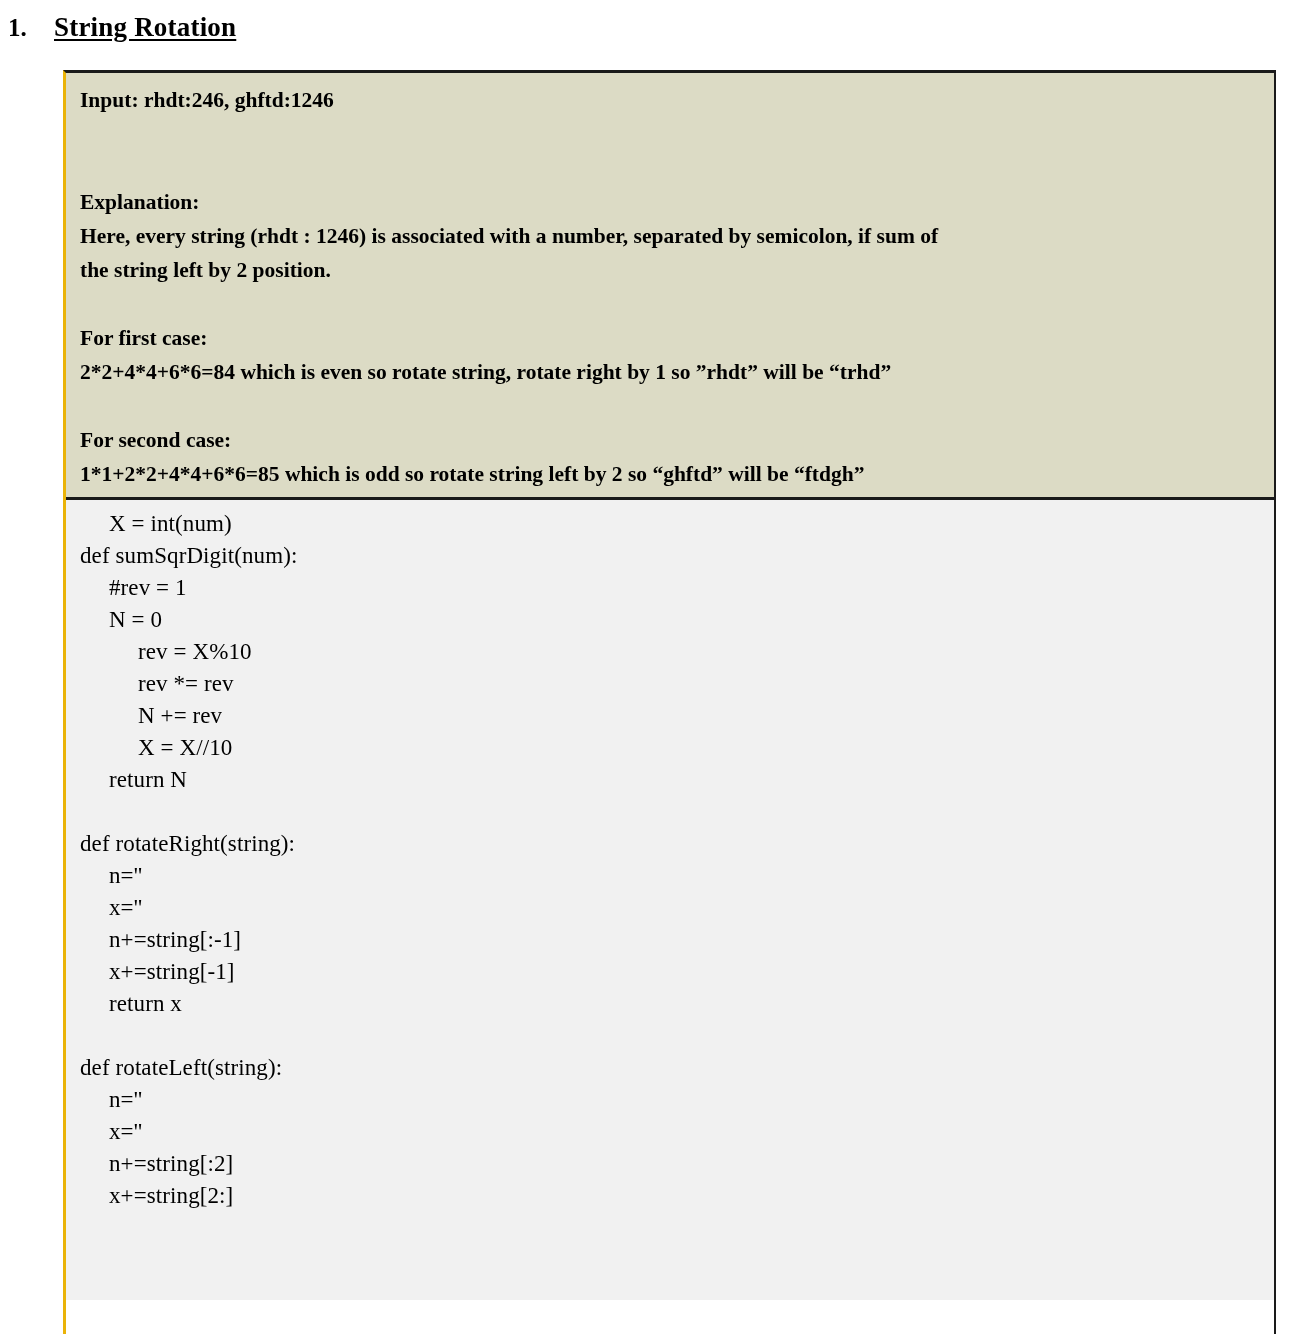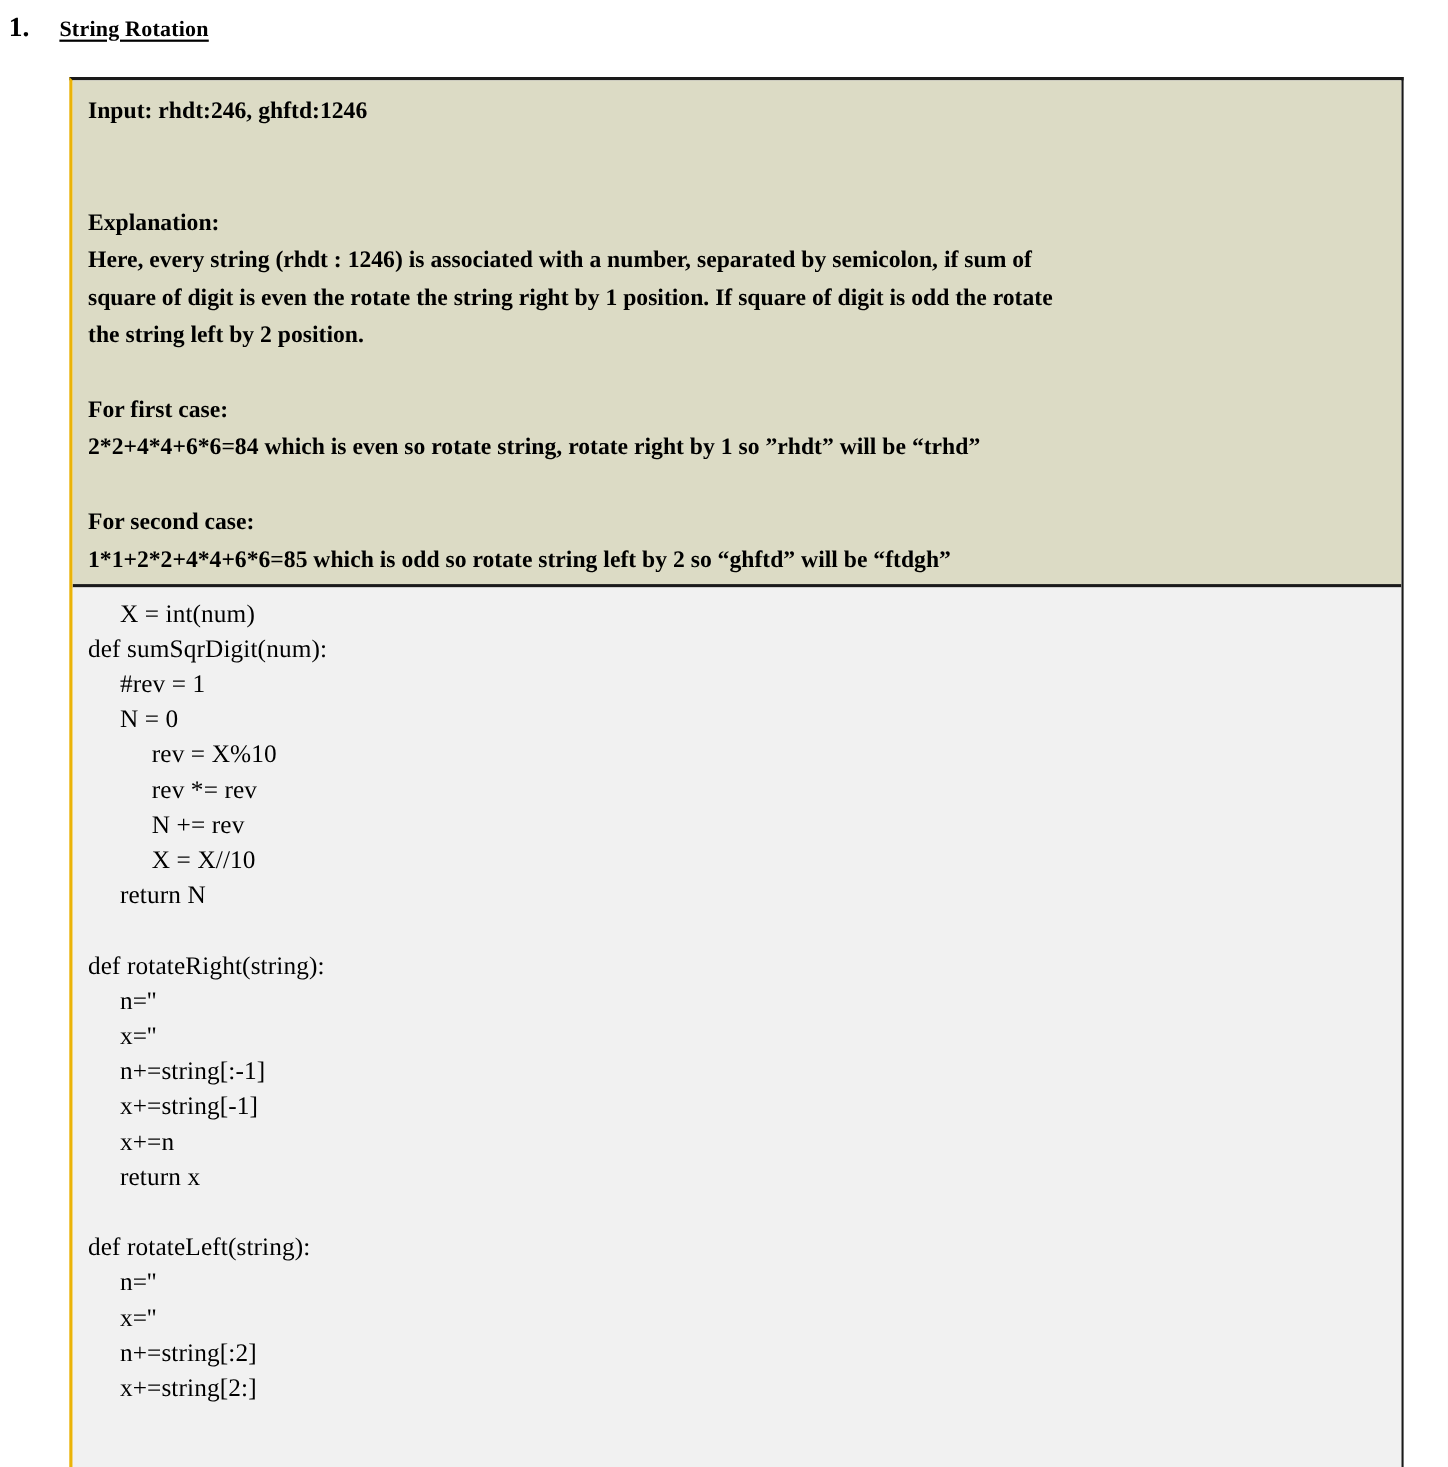--- a/index.html
+++ b/index.html
@@ -23,21 +23,21 @@
     padding: 12px 0 0 8px;
     height: 52px;
   }
   .heading-number {
     font-size: 25px;
     font-weight: bold;
     width: 46px;
     flex: 0 0 46px;
   }
   .heading-title {
-    font-size: 20px;
+    font-size: 27px;
     font-weight: bold;
     text-decoration: underline;
     text-underline-offset: 3px;
     letter-spacing: 0.2px;
   }
 
   
   .frame {
     position: absolute;
     left: 63px;
@@ -99,21 +99,20 @@
 </div>
 
 <div class="frame">
 
   <div class="explain-panel">
     <p class="para">Input: rhdt:246, ghftd:1246</p>
     <div class="spacer"></div>
     <div class="spacer"></div>
     <p class="para">Explanation:</p>
     <p class="para">Here, every string (rhdt : 1246) is associated with a number, separated by semicolon, if sum of</p>
-    <p class="para">square of digit is even the rotate the string right by 1 position. If square of digit is odd the rotate</p>
     <p class="para">the string left by 2 position.</p>
     <div class="spacer"></div>
     <p class="para">For first case:</p>
     <p class="para">2*2+4*4+6*6=84 which is even so rotate string, rotate right by 1 so ”rhdt” will be “trhd”</p>
     <div class="spacer"></div>
     <p class="para">For second case:</p>
     <p class="para">1*1+2*2+4*4+6*6=85 which is odd so rotate string left by 2 so “ghftd” will be “ftdgh”</p>
   </div>
 
   <div class="code-panel" id="code-panel">
@@ -125,21 +124,20 @@
       <div class="code-line ind-2">rev *= rev</div>
       <div class="code-line ind-2">N += rev</div>
       <div class="code-line ind-2">X = X//10</div>
       <div class="code-line ind-1">return N</div>
       <div class="code-line ind-0 blank"></div>
       <div class="code-line ind-0">def rotateRight(string):</div>
       <div class="code-line ind-1">n=''</div>
       <div class="code-line ind-1">x=''</div>
       <div class="code-line ind-1">n+=string[:-1]</div>
       <div class="code-line ind-1">x+=string[-1]</div>
-      <div class="code-line ind-1">x+=n</div>
       <div class="code-line ind-1">return x</div>
       <div class="code-line ind-0 blank"></div>
       <div class="code-line ind-0">def rotateLeft(string):</div>
       <div class="code-line ind-1">n=''</div>
       <div class="code-line ind-1">x=''</div>
       <div class="code-line ind-1">n+=string[:2]</div>
       <div class="code-line ind-1">x+=string[2:]</div>
     </div>
 
 </div>

